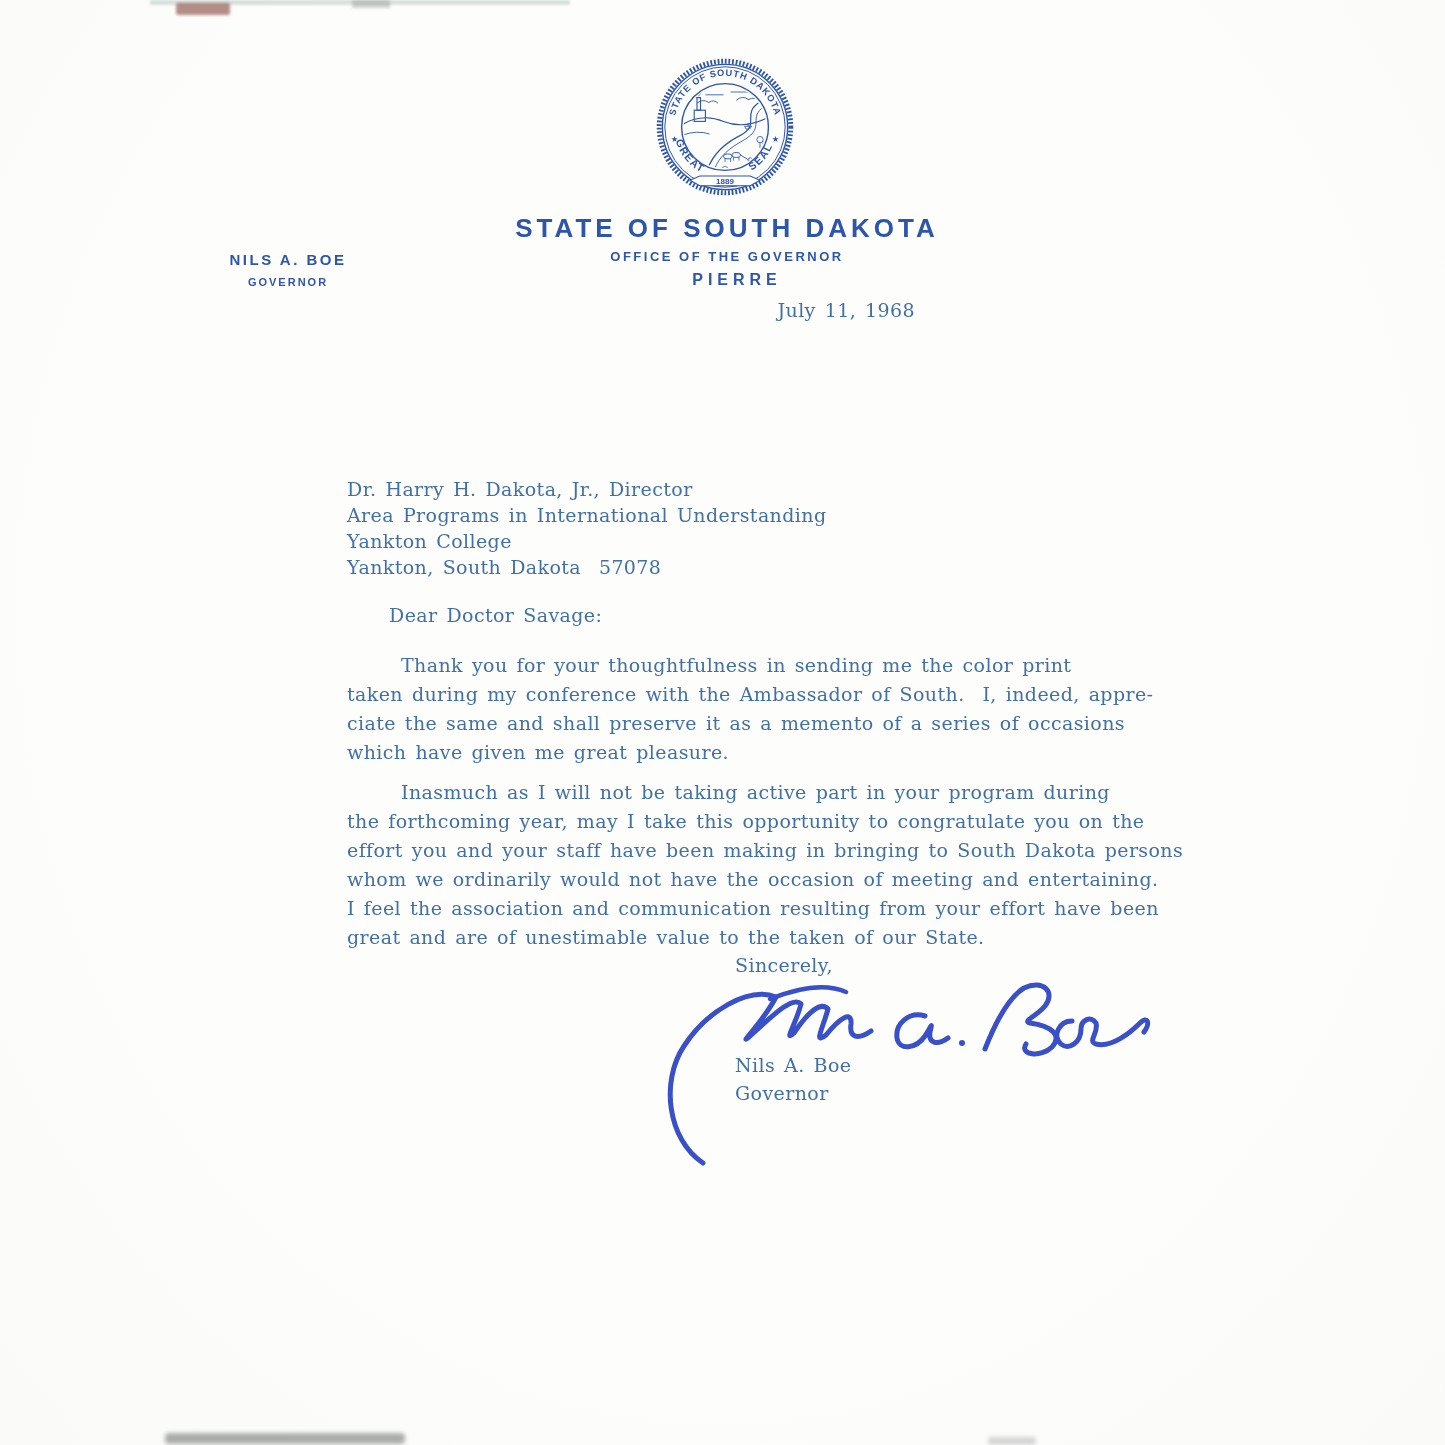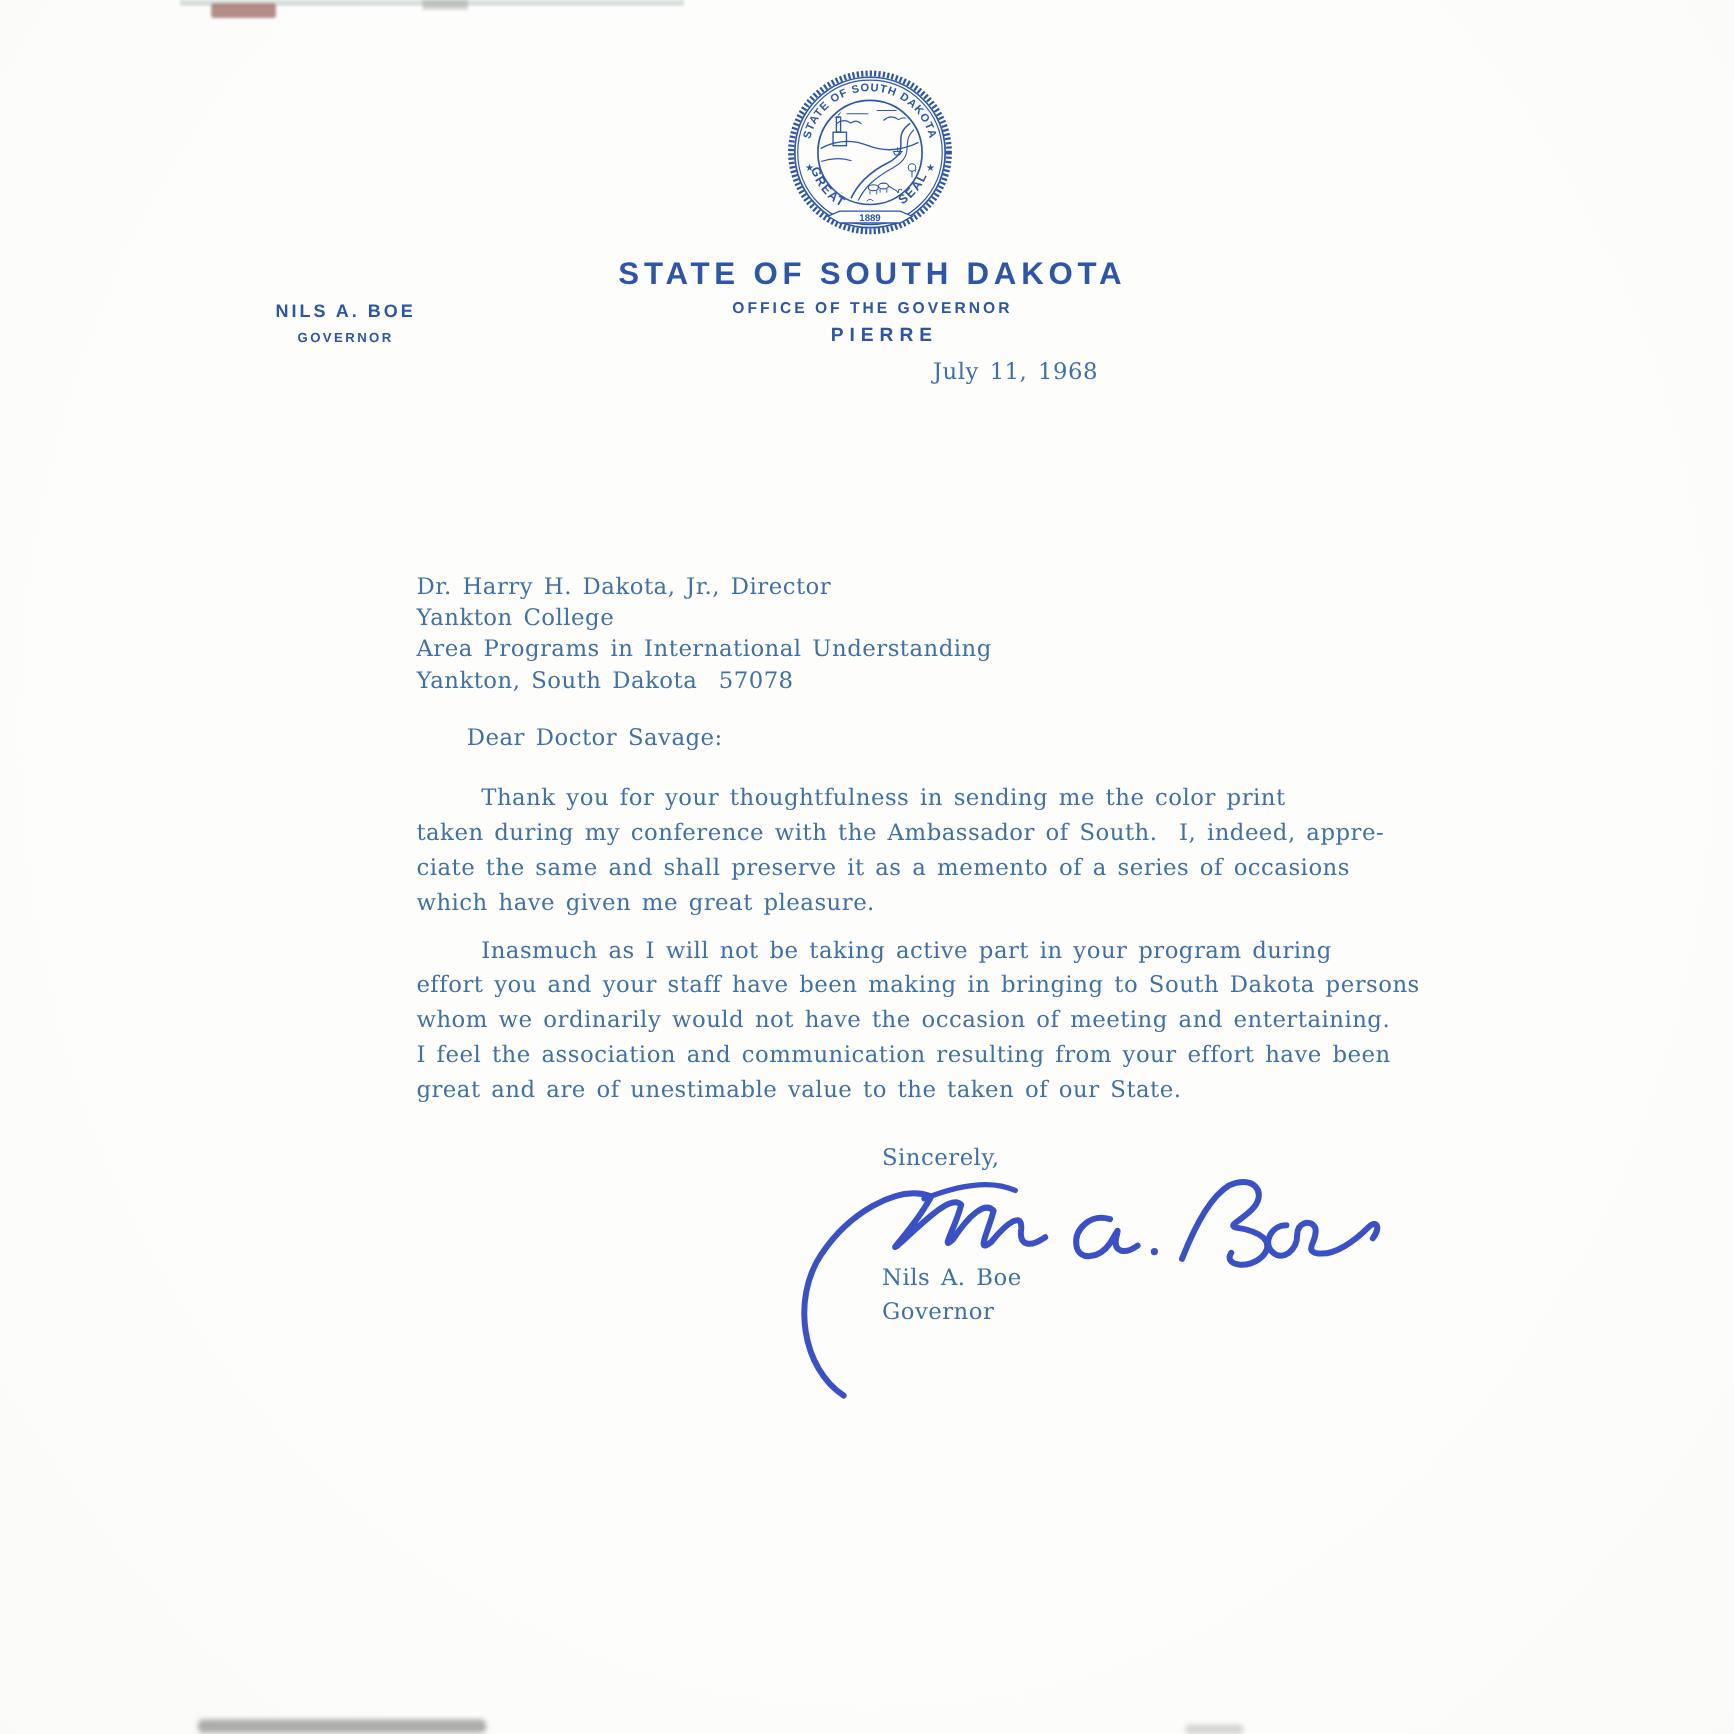--- a/index.html
+++ b/index.html
@@ -135,36 +135,37 @@
 
   <div class="official">
     <div class="official-name">NILS A. BOE</div>
     <div class="official-title">GOVERNOR</div>
   </div>
 
   <div class="date-line typed">July 11, 1968</div>
 
   <div class="recipient typed">
     <div class="tline">Dr. Harry H. Dakota, Jr., Director</div>
+    <div class="tline">Area Programs in International Understanding</div>
     <div class="tline">Yankton College</div>
-    <div class="tline">Area Programs in International Understanding</div>
     <div class="tline">Yankton, South Dakota  57078</div>
   </div>
 
   <div class="salutation typed tline">Dear Doctor Savage:</div>
 
   <div class="para p1 typed">
     <div class="tline indent">Thank you for your thoughtfulness in sending me the color print</div>
     <div class="tline">taken during my conference with the Ambassador of South.  I, indeed, appre-</div>
     <div class="tline">ciate the same and shall preserve it as a memento of a series of occasions</div>
     <div class="tline">which have given me great pleasure.</div>
   </div>
 
   <div class="para p2 typed">
     <div class="tline indent">Inasmuch as I will not be taking active part in your program during</div>
+    <div class="tline">the forthcoming year, may I take this opportunity to congratulate you on the</div>
     <div class="tline">effort you and your staff have been making in bringing to South Dakota persons</div>
     <div class="tline">whom we ordinarily would not have the occasion of meeting and entertaining.</div>
     <div class="tline">I feel the association and communication resulting from your effort have been</div>
     <div class="tline">great and are of unestimable value to the taken of our State.</div>
   </div>
 
   <div class="sincerely typed">Sincerely,</div>
 
   <svg class="signature" viewBox="630 970 540 210">
 

